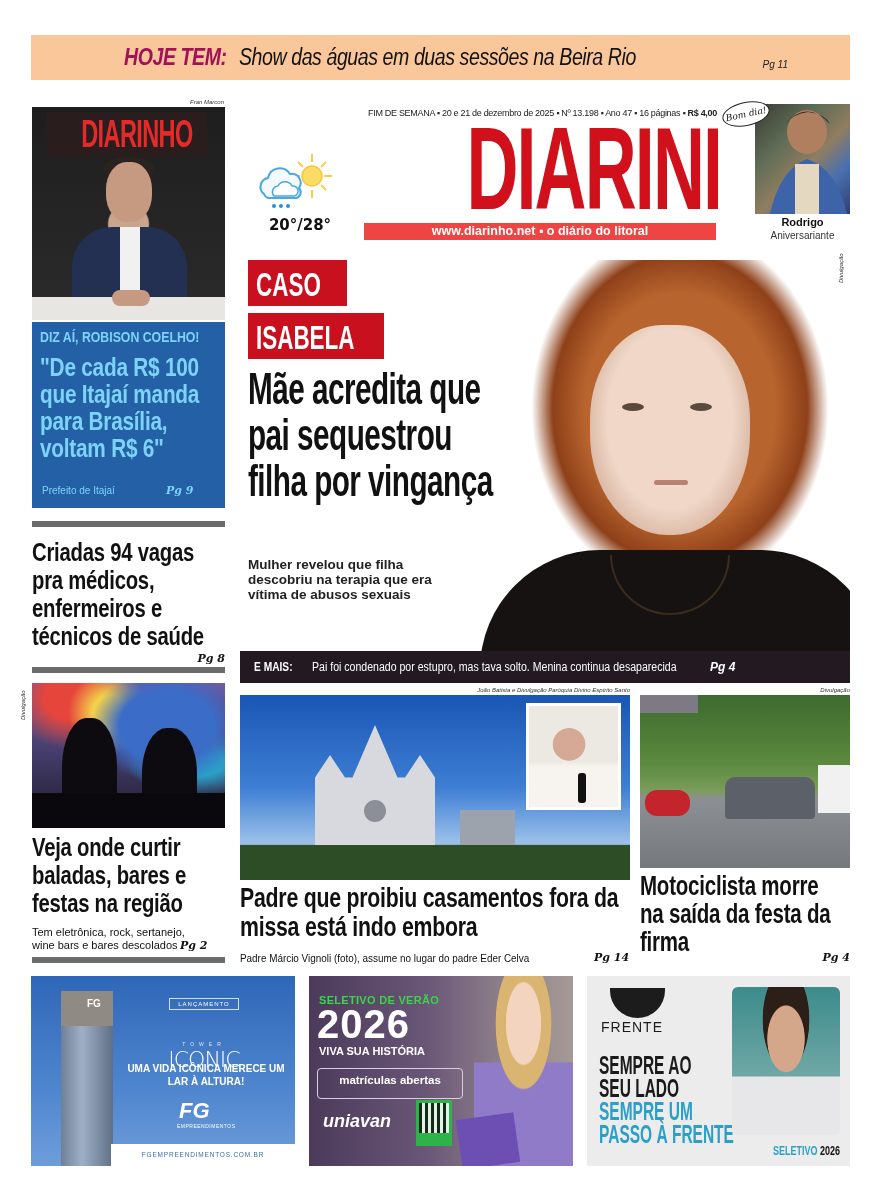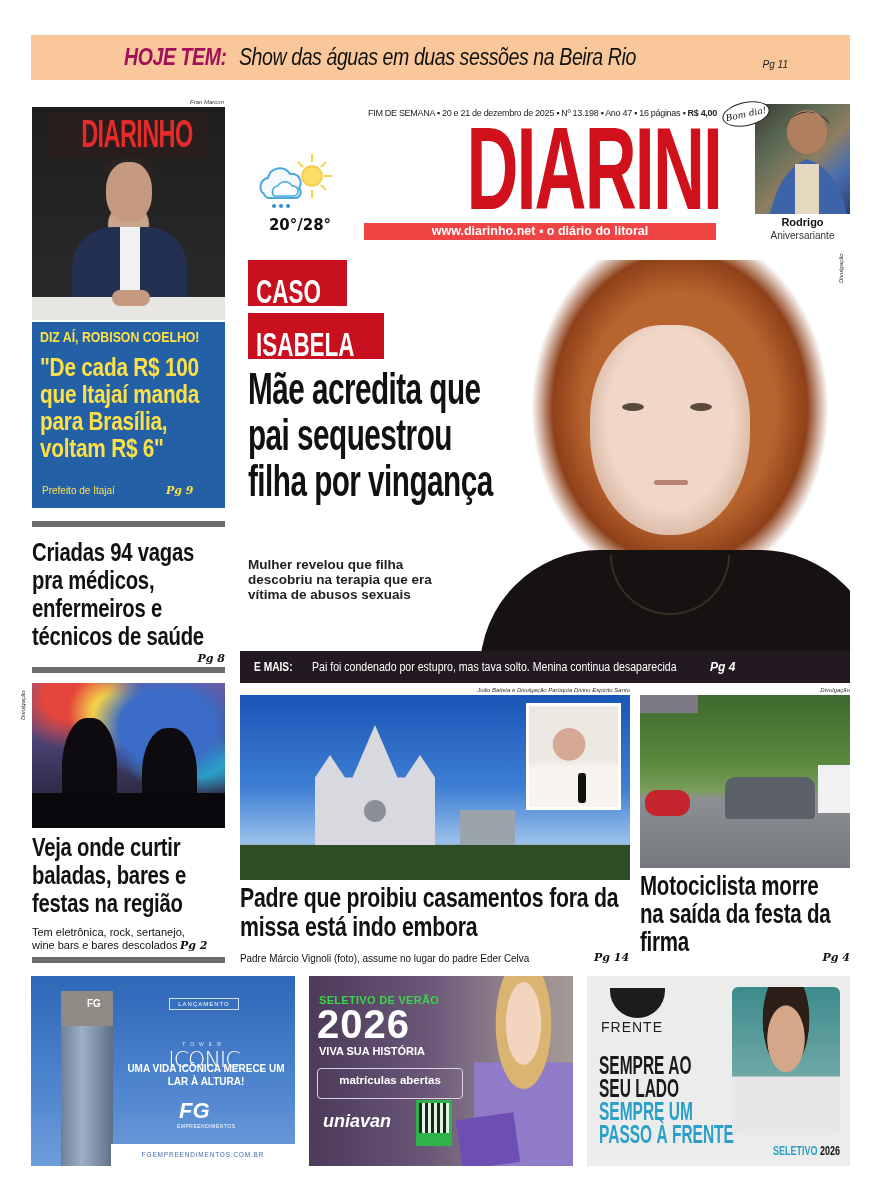--- a/index.html
+++ b/index.html
@@ -39,21 +39,21 @@
     linear-gradient(#1e1e1e, #2b2b2b); overflow: hidden; }
   #robison-photo .sign { position: absolute; left: 15px; top: 5px; width: 160px; height: 45px; background: #2a1d1d; color: #e52a2a; font-weight: 900; font-size: 38px; line-height: 45px; text-align: center; letter-spacing: -1px; }
   #robison-photo .sign span { display: inline-block; transform: scaleX(0.62); }
   #robison-photo .suit { position: absolute; left: 40px; top: 120px; width: 115px; height: 93px; background: #243052; border-radius: 40px 40px 0 0; }
   #robison-photo .shirt { position: absolute; left: 88px; top: 120px; width: 20px; height: 80px; background: #f1f1f1; }
   #robison-photo .head { position: absolute; left: 74px; top: 55px; width: 46px; height: 60px; background: #c69a80; border-radius: 45%; }
   #robison-photo .hair { position: absolute; left: 72px; top: 50px; width: 50px; height: 20px; background: #2a2320; border-radius: 50% 50% 20% 20%; }
   #robison-photo .desk { position: absolute; left: 0; top: 190px; width: 193px; height: 23px; background: #e8e6e3; }
   #robison-photo .hands { position: absolute; left: 80px; top: 183px; width: 38px; height: 16px; background: #c69a80; border-radius: 8px; }
 
-  #robison-box { left: 32px; top: 322px; width: 193px; height: 186px; background: #2360a5; color: #fde047; padding: 6px 8px; }
+  #robison-box { left: 32px; top: 322px; width: 193px; height: 186px; background: #2360a5; color: #7dd3fc; padding: 6px 8px; }
   #robison-kicker { font-weight: bold; font-size: 15px; transform: scaleX(0.82); transform-origin: left; white-space: nowrap; display: block; }
   #robison-quote { font-weight: bold; font-size: 26px; line-height: 27px; margin-top: 9px; transform: scaleX(0.8); transform-origin: left; width: 225px; display: block; letter-spacing: -0.3px; }
   #robison-role { position: absolute; left: 10px; top: 163px; font-size: 10px; }
   #robison-pg { position: absolute; left: 134px; top: 162px; font-size: 11px; font-style: italic; font-weight: bold; font-family: "DejaVu Serif", serif; }
 
   .gray-rule { background: #6b6b6b; height: 6px; }
 
   #health-headline { left: 32px; top: 538px; width: 240px; font-size: 26px; line-height: 28px; transform: scaleX(0.78); transform-origin: left top; font-weight: bold; letter-spacing: -0.3px; }
   #health-pg { left: 180px; top: 652px; width: 45px; text-align: right; font-size: 11px; font-style: italic; font-weight: bold; font-family: "DejaVu Serif", serif; }
 
@@ -75,21 +75,21 @@
   
   #isabela-photo { left: 400px; top: 255px; width: 450px; height: 397px; overflow: hidden; background: #fff; }
   #isabela-photo .hair { position: absolute; left: 130px; top: 5px; width: 300px; height: 330px; background: radial-gradient(ellipse at 50% 45%, #b8642e 0 45%, #8e4019 60%, transparent 70%); }
   #isabela-photo .face { position: absolute; left: 190px; top: 70px; width: 160px; height: 210px; background: radial-gradient(ellipse at 50% 45%, #f0d7c8 0 55%, #d9b7a3 75%); border-radius: 45% 45% 48% 48%; }
   #isabela-photo .eye { position: absolute; width: 22px; height: 8px; background: #5a4a3e; border-radius: 50%; top: 148px; }
   #isabela-photo .mouth { position: absolute; left: 254px; top: 225px; width: 34px; height: 5px; background: #b98074; border-radius: 3px; }
   #isabela-photo .shirt { position: absolute; left: 80px; top: 295px; width: 400px; height: 120px; background: #161212; border-radius: 160px 160px 0 0; }
   #isabela-photo .necklace { position: absolute; left: 210px; top: 300px; width: 120px; height: 60px; border: 2px solid #3b2c20; border-top: none; border-radius: 0 0 60px 60px; }
   #isabela-credit { left: 838px; top: 283px; transform: rotate(-90deg); transform-origin: left top; }
 
-  .red-tag { background: #c8101f; color: #fff; font-weight: bold; font-size: 33px; line-height: 42px; padding: 11px 8px; }
+  .red-tag { background: #c8101f; color: #fff; font-weight: bold; font-size: 33px; line-height: 42px; padding: 4px 8px; }
   .red-tag span { display: inline-block; transform: scaleX(0.68); transform-origin: left; }
   #tag-caso { left: 248px; top: 260px; width: 99px; height: 46px; }
   #tag-isabela { left: 248px; top: 313px; width: 136px; height: 46px; }
 
   #main-headline { left: 248px; top: 366px; width: 380px; font-size: 45px; line-height: 46px; font-weight: 900; transform: scaleX(0.66); transform-origin: left top; letter-spacing: -0.8px; }
   #main-sub { left: 248px; top: 557px; width: 220px; font-size: 13.5px; line-height: 15px; color: #222; font-weight: bold; }
 
   #emais-bar { left: 240px; top: 651px; width: 610px; height: 32px; background: #221a20; color: #fff; display: flex; align-items: center; font-size: 12px; }
   #emais-label { font-weight: bold; margin-left: 14px; width: 58px; transform: scaleX(0.85); transform-origin: left; display: inline-block; }
   #emais-text { transform: scaleX(0.88); transform-origin: left; display: inline-block; white-space: nowrap; }

